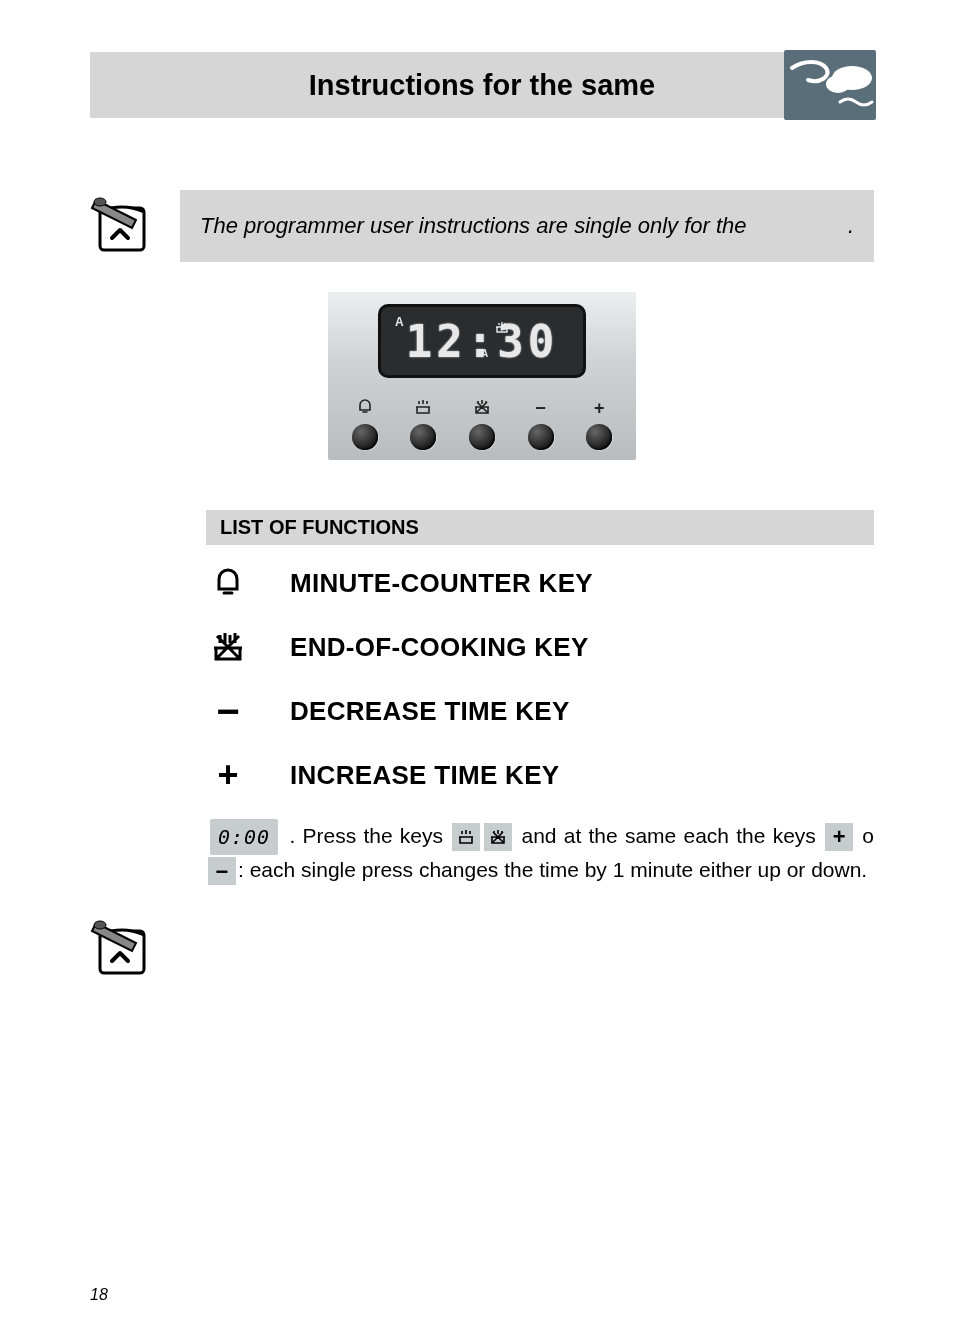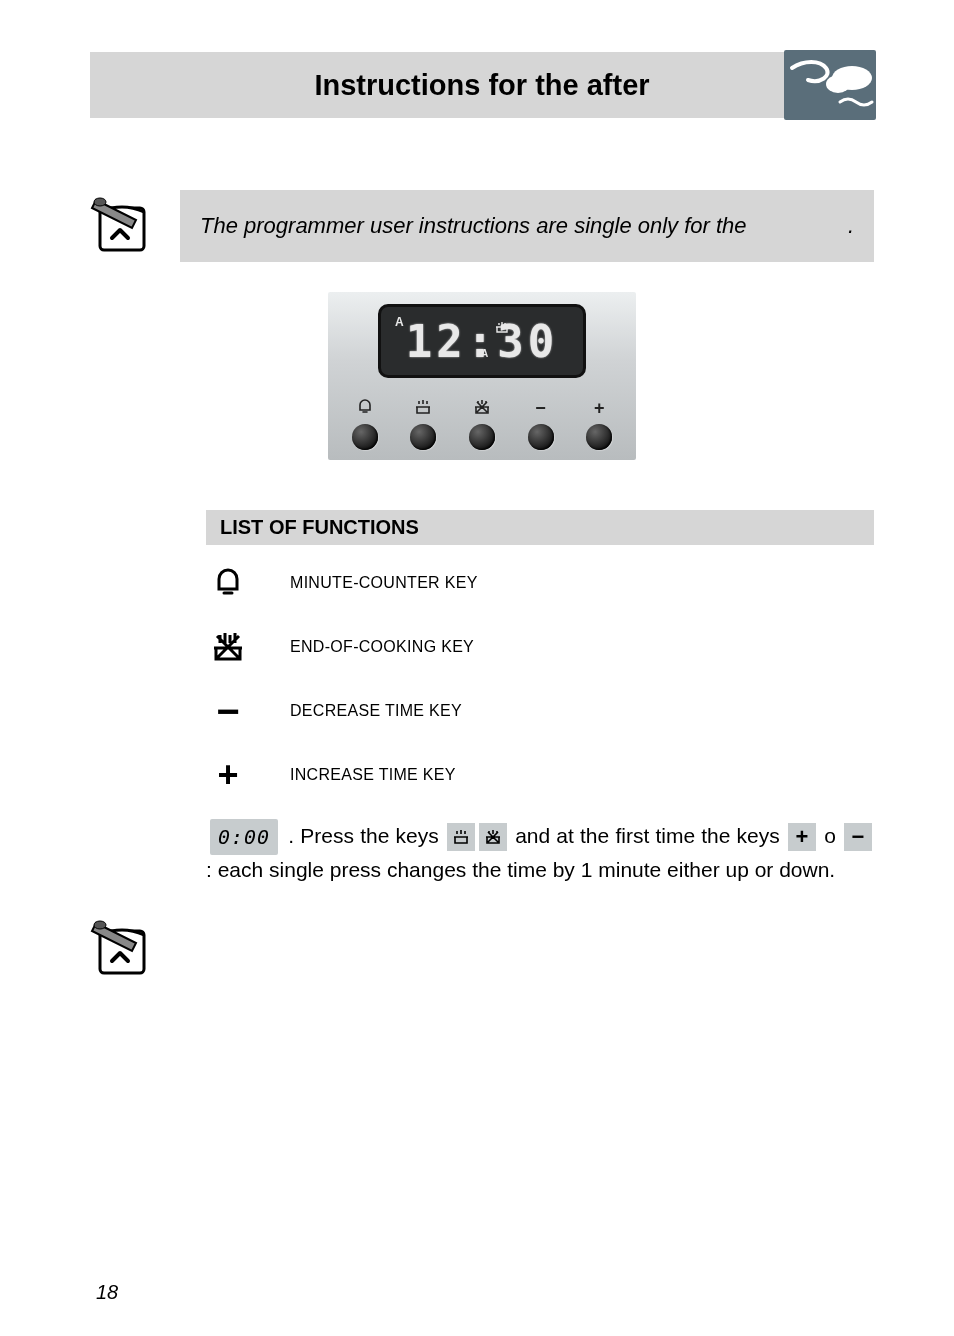--- a/index.html
+++ b/index.html
@@ -157,21 +157,21 @@
     gap: 40px;
     margin: 4px 0 24px 0;
   }
   .func-icon {
     width: 44px;
     height: 40px;
     display:flex;align-items:center;justify-content:center;
     font-size: 34px;
     font-weight: bold;
   }
-  .func-label { font-size: 16px; letter-spacing:.3px; }
+  .func-label { font-size: 26px; letter-spacing:.3px;font-weight:bold; }
 
   
   .subhead {
     font-weight:bold;
     font-size:21px;
     margin: 40px 0 4px 0;
   }
   .para {
     font-size:21px;
     line-height:1.45;
@@ -202,31 +202,30 @@
     margin:0 2px;
   }
   .inline-key svg { width:18px;height:18px;}
   .inline-keypair { white-space:nowrap; }
 
   .page-number {
     position:absolute;
     bottom:32px;
     left:90px;
     font-style:italic;
-    font-size:20px;
-    margin-left:6px;
+    font-size:16px;
   }
 </style>
 </head>
 <body>
 
 <div class="page">
 
   <div class="header-band">
-    <span class="header-title">Instructions for the after</span>
+    <span class="header-title">Instructions for the same</span>
     <svg class="header-logo" viewBox="0 0 92 70">
       <rect class="box" x="0" y="0" width="92" height="70" rx="2"></rect>
       <path class="spoon" d="M8 18 C20 10,36 10,42 18 C48 26,36 34,24 30"></path>
       <ellipse class="cloud" cx="68" cy="28" rx="20" ry="12"></ellipse>
       <ellipse class="cloud" cx="54" cy="34" rx="12" ry="9"></ellipse>
       <path d="M56 52 q8 -6 16 0 q8 6 16 0" stroke="#fff" stroke-width="3" fill="none" stroke-linecap="round"></path>
     </svg>
   </div>
 
   <div class="spacer-after-header"></div>
@@ -344,21 +343,21 @@
         <span class="inline-key">
           <svg viewBox="0 0 18 18">
               <path d="M3 9 h12 v6 h-12z M2 9 h14 M5 3 v3 M9 2 v4 M13 3 v3" stroke="#000" stroke-width="1.6" fill="none"></path>
             </svg>
         </span><span class="inline-key">
           <svg viewBox="0 0 18 18">
               <path d="M3 9 h12 v6 h-12z M2 9 h14 M5 3 v3 M9 2 v4 M13 3 v3 M4 4 l10 10 M14 4 l-10 10" stroke="#000" stroke-width="1.6" fill="none"></path>
             </svg>
         </span>
       </span>
-      <span>and at the first time the keys</span>
+      <span>and at the same each the keys</span>
       <span class="inline-key">+</span>
       <span>o</span>
       <span class="inline-key">−</span><span>: each single press changes the time by 1 minute either up or down.</span>
     </div>
   </div>
 
   <div class="note-row" style="margin-top:28px;">
     <svg class="note-icon" viewBox="0 0 72 72">
       <rect x="10" y="18" width="44" height="42" rx="4" fill="#fff" stroke="#000" stroke-width="3"></rect>
       <path d="M10 22 q22 -10 44 0" fill="#fff" stroke="#000" stroke-width="3"></path>

